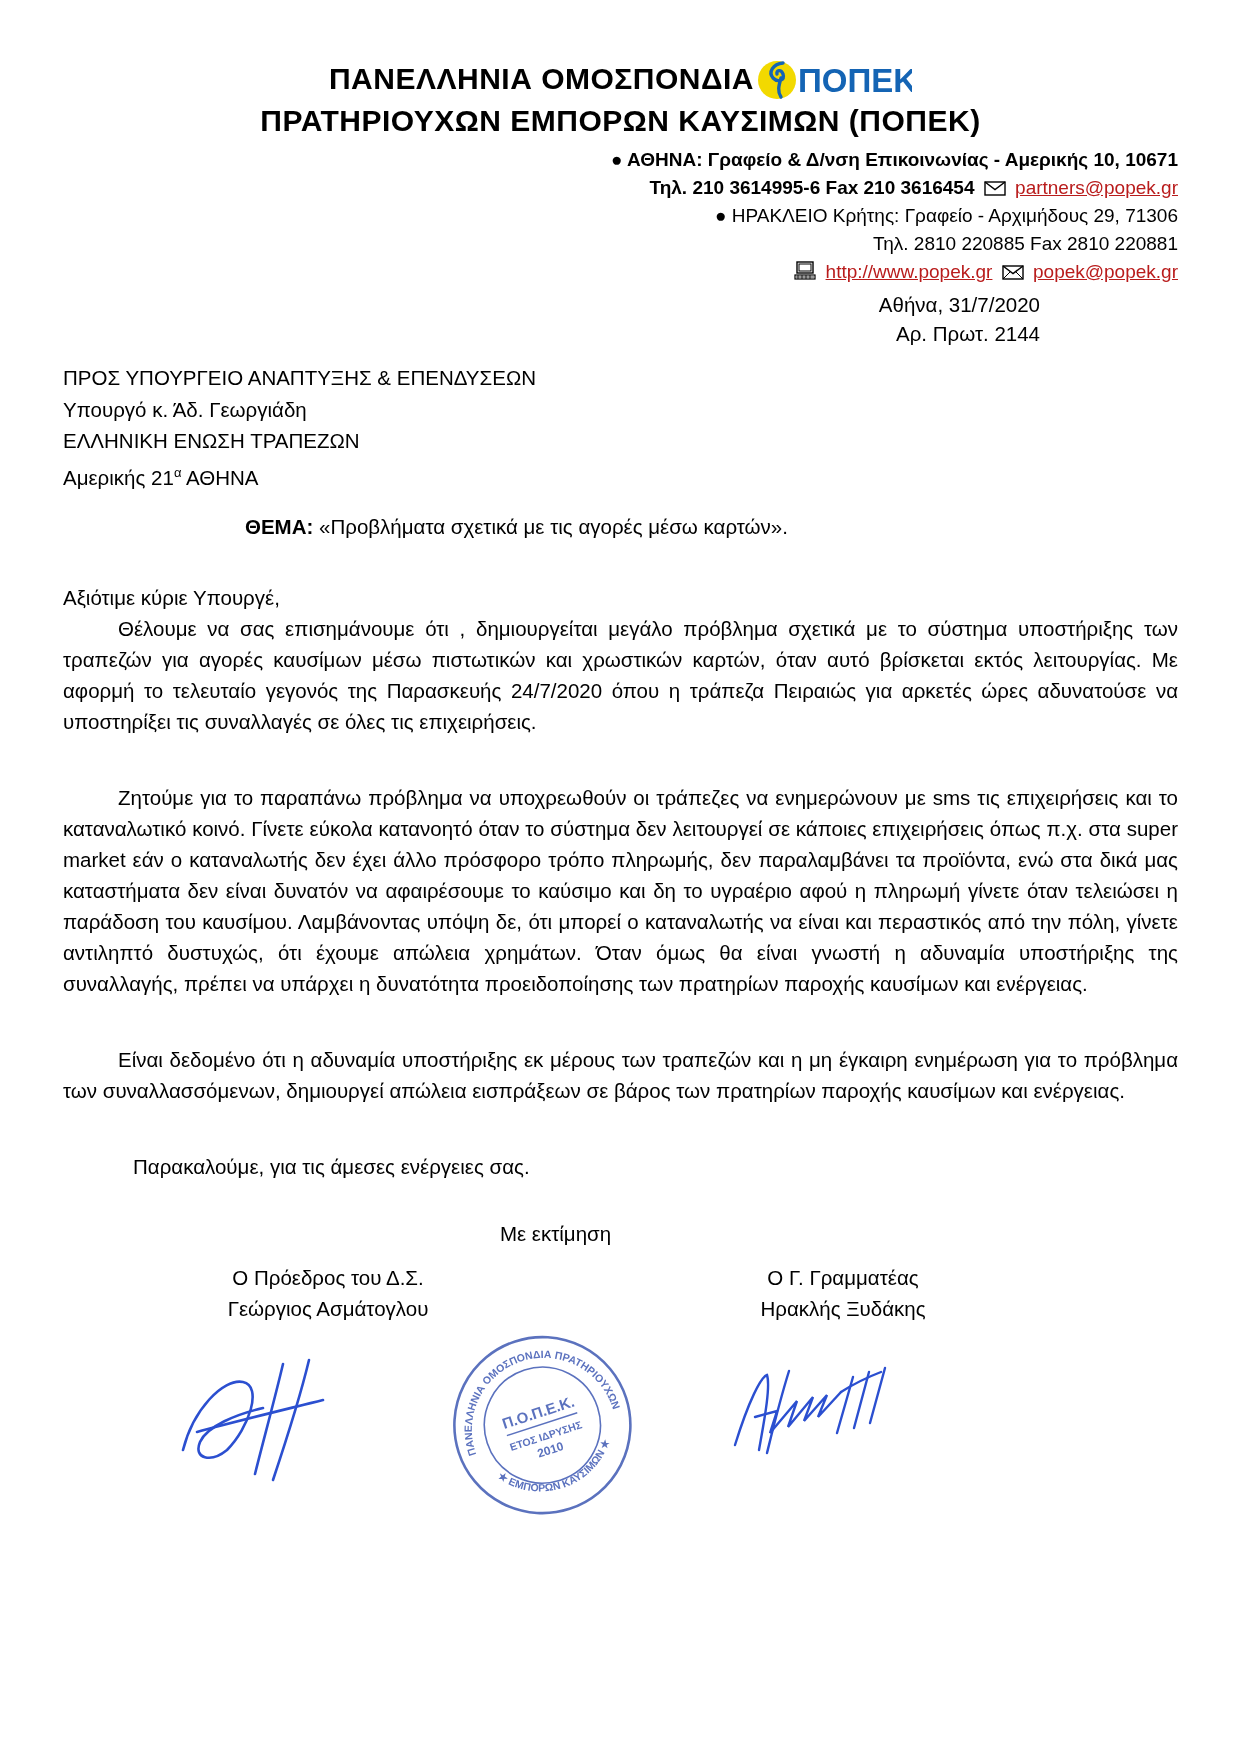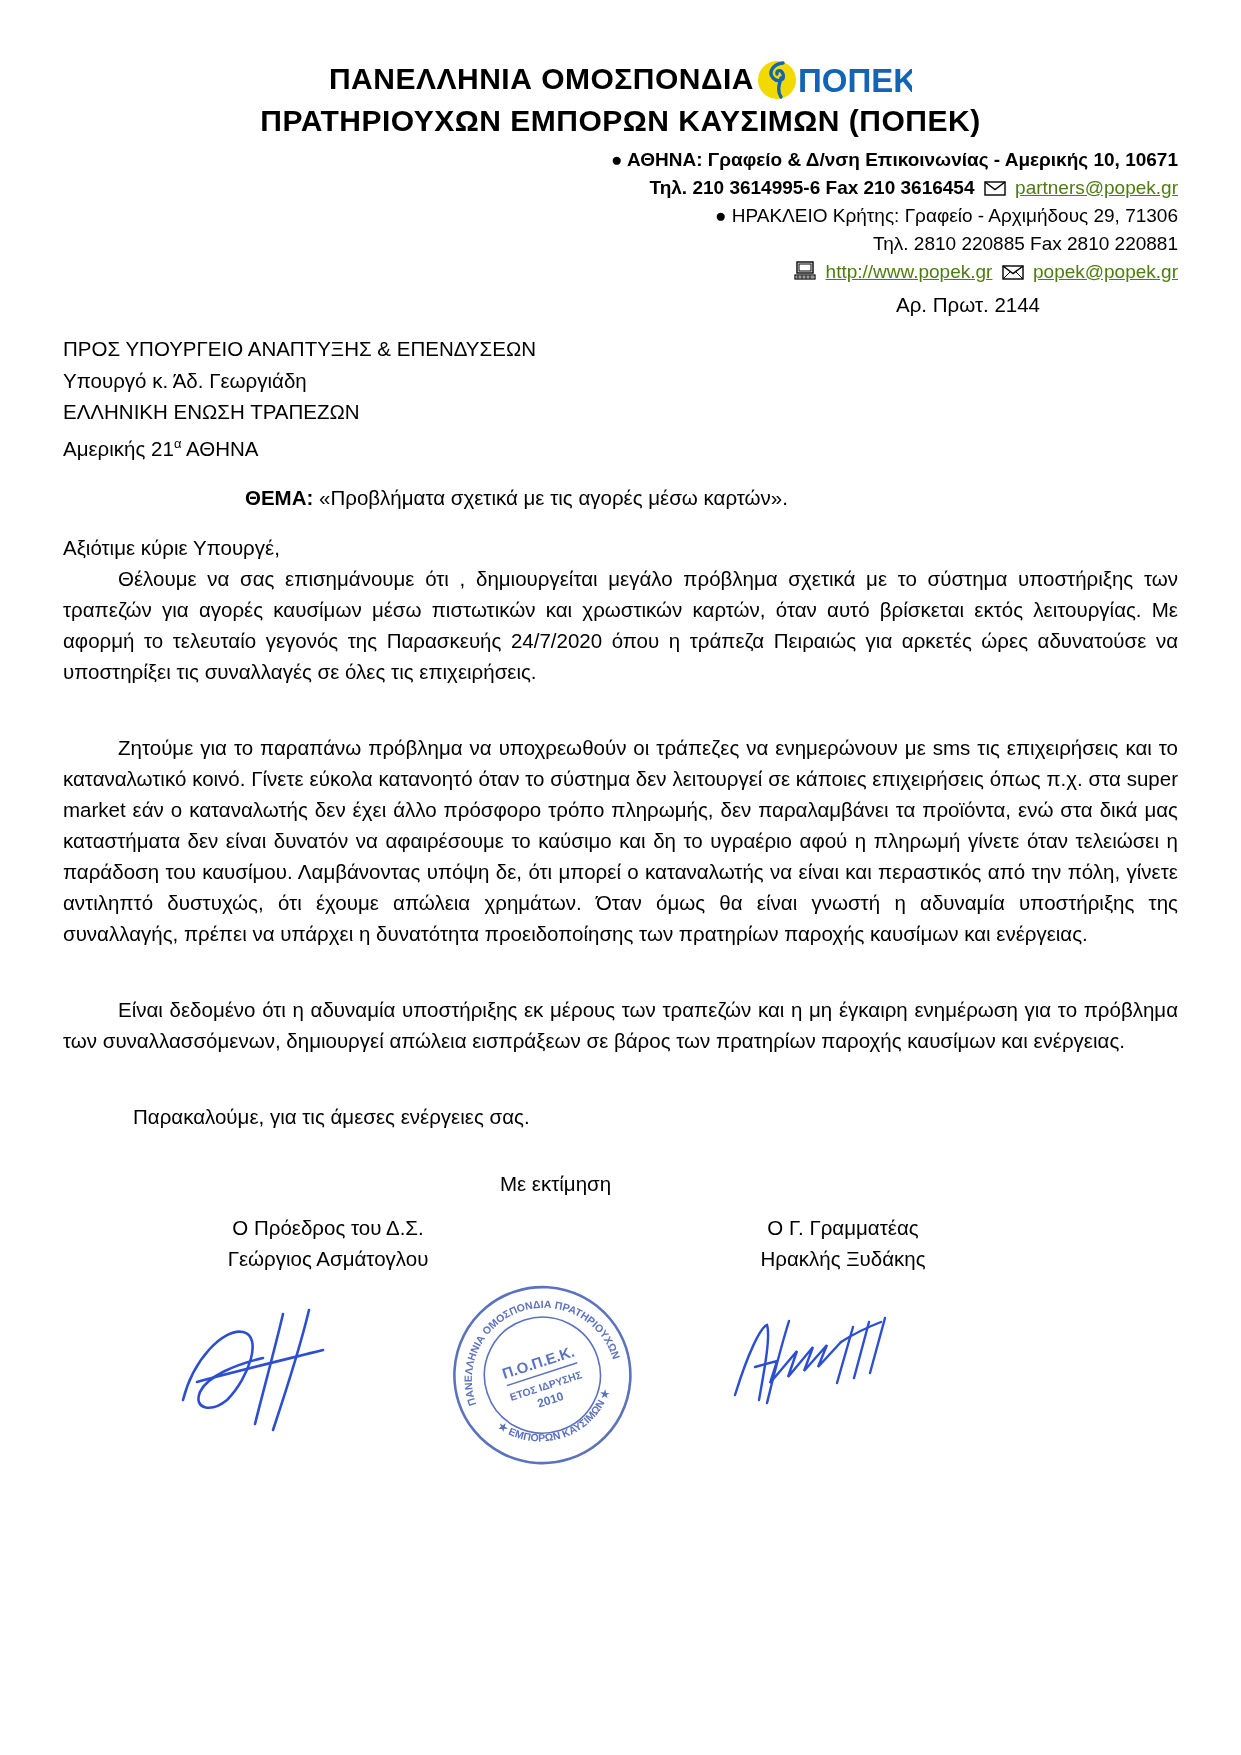--- a/index.html
+++ b/index.html
@@ -14,33 +14,33 @@
     position:relative;
     overflow:hidden;
   }
   
   .org-title-row { display:flex; justify-content:center; align-items:center; }
   .org-title1 { font-size:30px; font-weight:bold; letter-spacing:0.5px; line-height:36px; }
   .org-title2 { text-align:center; font-size:30px; font-weight:bold; letter-spacing:0.5px; line-height:38px; }
   .logo-svg { display:inline-block; vertical-align:middle; }
   .contact { text-align:right; margin-top:6px; font-size:19px; line-height:28px; }
   .contact .b { font-weight:bold; }
-  a.doclink { color:#4d7c0f; text-decoration:underline; }
+  a.doclink { color:#b91c1c; text-decoration:underline; }
   .ico { display:inline-block; vertical-align:-2px; margin:0 4px; }
   
   .date-block { text-align:right; padding-right:138px; font-size:20.5px; line-height:29px; margin-top:4px; }
   
   .recipient { margin-top:14px; font-size:20.5px; line-height:31.5px; }
   .u { }
   sup { font-size:13px; }
   
   .subject { margin-top:22px; margin-left:182px; font-size:20.5px; }
   .subject .lbl { font-weight:bold; }
   
-  .body-text { margin-top:22px; font-size:20.5px; line-height:31px; }
+  .body-text { margin-top:43px; font-size:20.5px; line-height:31px; }
   .para { text-align:justify; }
   .ind { text-indent:55px; }
   .ind2 { text-indent:70px; }
   .gap { margin-top:45px; }
   .b { font-weight:normal; }
   
   .regards { margin-top:40px; text-align:center; transform:translateX(-65px); font-size:20.5px; }
   .sign-titles { display:flex; justify-content:space-between; margin-top:16px; font-size:20.5px; line-height:31px; }
   .sign-col-left  { width:330px; margin-left:100px; text-align:center; }
   .sign-col-right { width:330px; margin-right:170px; text-align:center; }
@@ -88,20 +88,21 @@
       <svg class="ico" width="22" height="15" viewBox="0 0 22 15">
           <rect x="1" y="1" width="20" height="13" fill="none" stroke="#000" stroke-width="1.4"></rect>
           <path d="M1,1 L11,8.5 L21,1" fill="none" stroke="#000" stroke-width="1.4"></path>
           <path d="M1,14 L8,7 M21,14 L14,7" fill="none" stroke="#000" stroke-width="1"></path>
         </svg>
       <a class="doclink" href="#">popek@popek.gr</a>
     </div>
   </div>
 
   <div class="date-block">
+    <div>Αθήνα, 31/7/2020</div>
     <div>Αρ. Πρωτ. 2144</div>
   </div>
 
   <div class="recipient">
     <div><span class="u">ΠΡΟΣ</span><span> ΥΠΟΥΡΓΕΙΟ ΑΝΑΠΤΥΞΗΣ &amp; ΕΠΕΝΔΥΣΕΩΝ</span></div>
     <div>Υπουργό κ. Άδ. Γεωργιάδη</div>
     <div>ΕΛΛΗΝΙΚΗ ΕΝΩΣΗ ΤΡΑΠΕΖΩΝ</div>
     <div><span>Αμερικής 21</span><sup>α</sup><span>  ΑΘΗΝΑ</span></div>
   </div>
 

